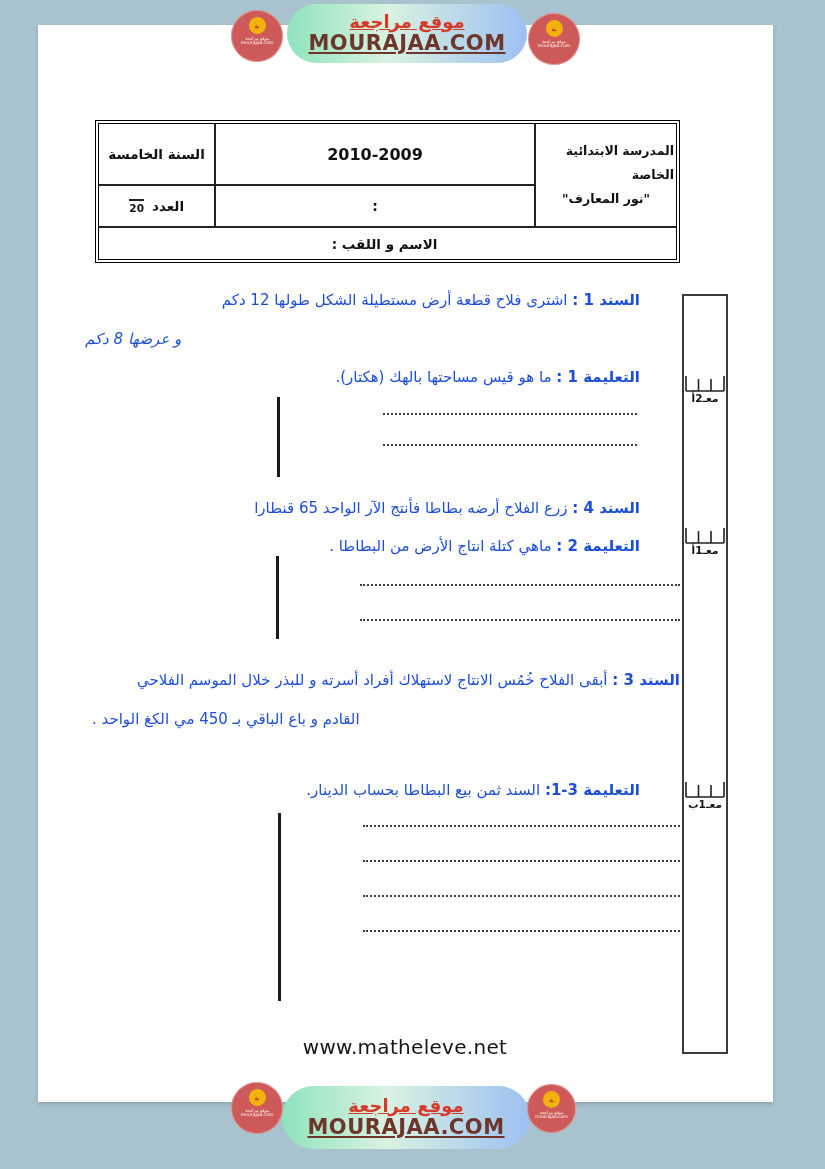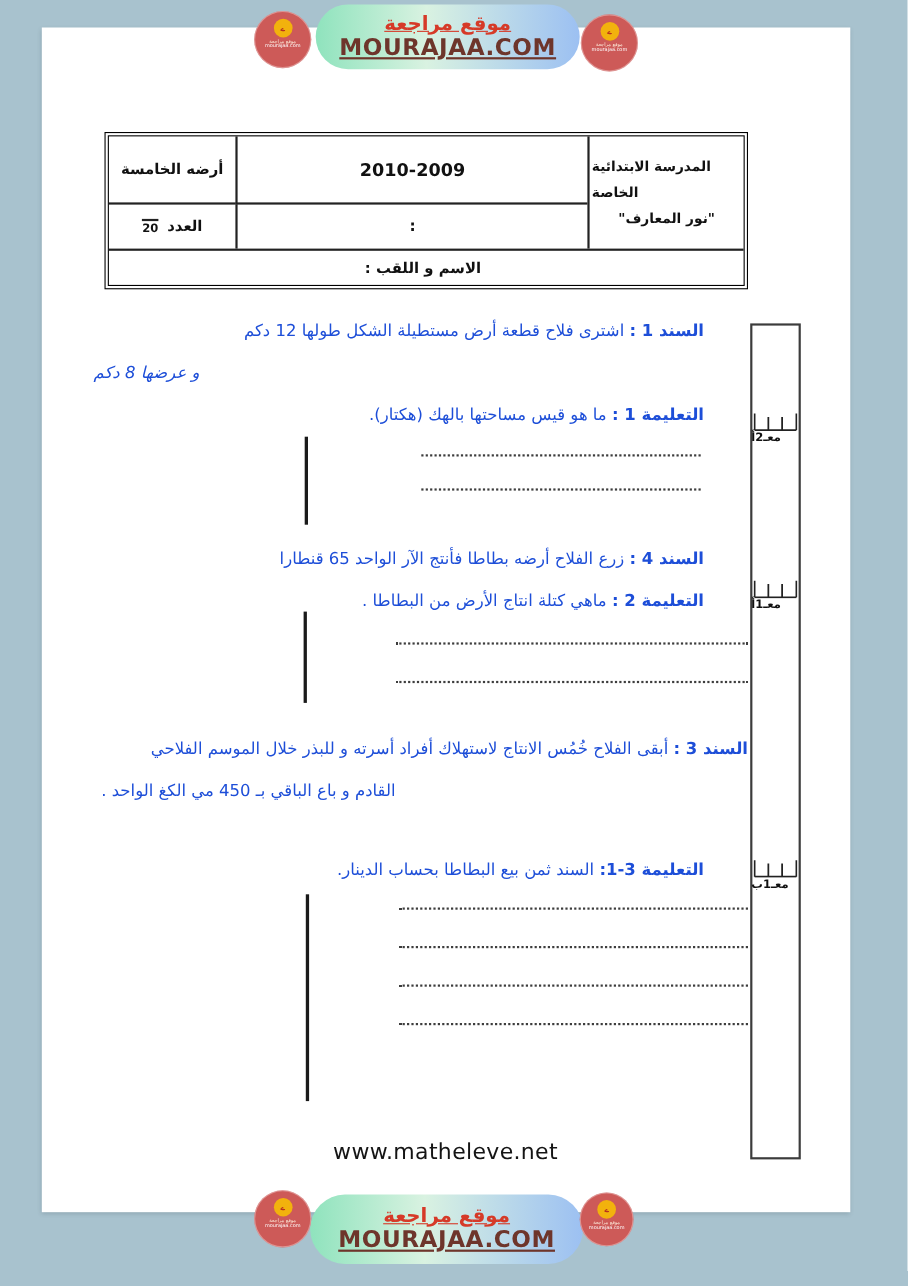--- a/index.html
+++ b/index.html
@@ -21,41 +21,41 @@
                 display:flex;align-items:center;justify-content:center;color:#b8311f;font-size:7px;font-weight:bold;}
   .badge-l1{color:#fde9d8;font-size:4.5px;margin-top:2px;line-height:1.2;}
   .badge-l2{color:#fdeFe0;font-size:4.5px;line-height:1.1;color:#fff;}
   
   .htable{position:absolute;left:95px;top:120px;width:585px;height:143px;border:4px double #000;
           box-sizing:border-box;display:grid;direction:rtl;
           grid-template-columns:142px 1fr 115px;grid-template-rows:62px 40px 1fr;
           background:#fff;color:#111;}
   .htable .cell{box-sizing:border-box;display:flex;align-items:center;justify-content:center;}
   .c-school{grid-column:1;grid-row:1/3;border-left:2px solid #222;flex-direction:column;
-            font-size:12.5px;font-weight:bold;line-height:1.9;padding:2px;text-align:left;}
+            font-size:12.5px;font-weight:bold;line-height:1.9;padding:2px;text-align:right;}
   .c-year{grid-column:2;grid-row:1;border-left:2px solid #222;border-bottom:2px solid #222;
           font-size:16px;font-weight:bold;}
   .c-grade{grid-column:3;grid-row:1;border-bottom:2px solid #222;font-size:13.5px;font-weight:bold;}
   .c-colon{grid-column:2;grid-row:2;border-left:2px solid #222;font-size:14px;font-weight:bold;}
   .c-score{grid-column:3;grid-row:2;font-size:13.5px;font-weight:bold;gap:8px;}
   .c-name{grid-column:1/4;grid-row:3;border-top:2px solid #222;justify-content:flex-start;
           padding-right:6px;font-size:13.5px;font-weight:bold;}
   .score-frac{display:inline-flex;flex-direction:column;line-height:1;}
   .frac-bar{display:block;width:15px;border-top:2px solid #222;height:2px;}
   .frac-den{font-size:10.5px;font-weight:bold;}
   
   .tline{position:absolute;font-size:15px;color:#1d4ed8;white-space:nowrap;direction:rtl;}
   .tline .lbl{font-weight:bold;}
   .dotline{position:absolute;height:3px;border-bottom:2.5px dotted #3d3d3d;}
   .vline{position:absolute;width:2.5px;background:#1a1a1a;}
   
   .gmargin{position:absolute;left:682px;top:294px;width:46px;height:760px;border:2px solid #3c3c3c;
            box-sizing:border-box;background:#fff;}
   .scale{position:absolute;left:685px;width:40px;height:20px;}
-  .crit{position:absolute;left:683px;width:44px;text-align:left;font-size:10.5px;font-weight:bold;
+  .crit{position:absolute;left:683px;width:44px;text-align:center;font-size:10.5px;font-weight:bold;
         color:#111;direction:rtl;white-space:nowrap;}
   .website{position:absolute;left:290px;top:1035px;width:230px;text-align:center;font-size:20px;
            color:#151515;letter-spacing:.3px;}
 </style>
 </head>
 <body>
 
 <div class="page">
 
   <div class="paper"></div>
@@ -74,21 +74,21 @@
     <span class="badge-l1">موقع مراجعة</span>
     <span class="badge-l2">mourajaa.com</span>
   </div>
 
   <div class="htable">
     <div class="cell c-school">
       <span>المدرسة الابتدائية الخاصة</span>
       <span>"نور المعارف"</span>
     </div>
     <div class="cell c-year">2010-2009</div>
-    <div class="cell c-grade">أرضه الخامسة</div>
+    <div class="cell c-grade">السنة الخامسة</div>
     <div class="cell c-colon">:</div>
     <div class="cell c-score">
       <span>العدد</span>
       <span class="score-frac">
         <span class="frac-bar"></span>
         <span class="frac-den">20</span>
       </span>
     </div>
     <div class="cell c-name">الاسم و اللقب :</div>
   </div>

